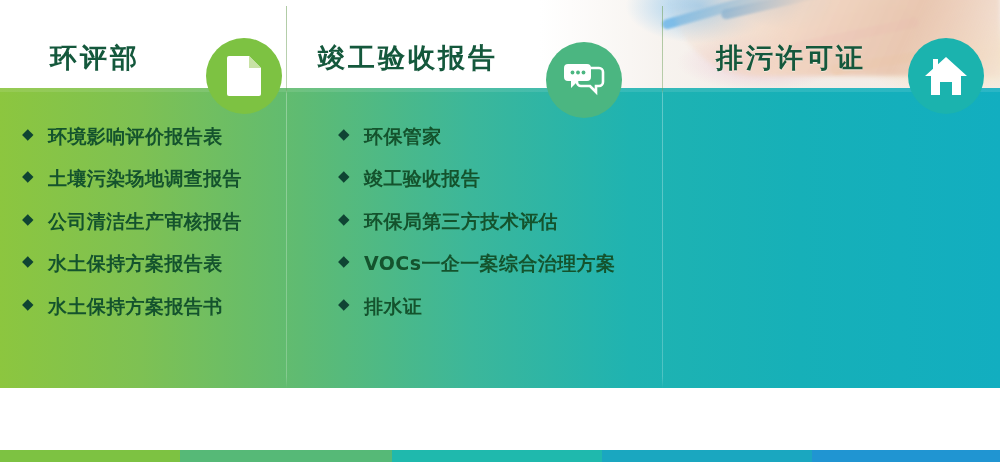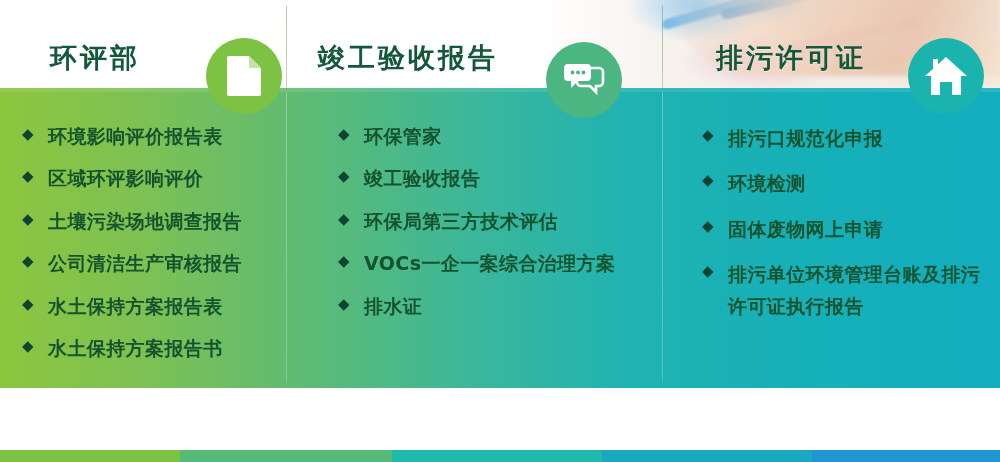--- a/index.html
+++ b/index.html
@@ -193,41 +193,34 @@
     <span>
       <svg width="42" height="38" viewBox="0 0 42 38">
         <rect x="8" y="2" width="5" height="13" fill="#ffffff"></rect>
         <path d="M21 0 L42 19 h-6 v19 h-9 V25 h-12 v13 H6 V19 H0 z" fill="#ffffff"></path>
       </svg>
     </span>
   </div>
 
   <ul class="col-list" id="list1">
     <li>环境影响评价报告表</li>
-    <li>区域环评影响评价</li>
     <li>土壤污染场地调查报告</li>
     <li>公司清洁生产审核报告</li>
     <li>水土保持方案报告表</li>
     <li>水土保持方案报告书</li>
   </ul>
 
   <ul class="col-list" id="list2">
     <li>环保管家</li>
     <li>竣工验收报告</li>
     <li>环保局第三方技术评估</li>
     <li>VOCs一企一案综合治理方案</li>
     <li>排水证</li>
   </ul>
 
-  <ul class="col-list" id="list3">
-    <li>排污口规范化申报</li>
-    <li>环境检测</li>
-    <li>固体废物网上申请</li>
-    <li>排污单位环境管理台账及排污许可证执行报告</li>
-  </ul>
 
   <div class="white-band"></div>
   <div class="strip" id="bottom-strip">
       <span style="background: rgb(125, 194, 66); width: 180px;"></span>
       <span style="background: rgb(86, 185, 119); width: 212px;"></span>
       <span style="background: rgb(31, 185, 173); width: 210px;"></span>
       <span style="background: rgb(26, 167, 192); width: 210px;"></span>
       <span style="background: rgb(32, 149, 210); width: 188px;"></span>
     </div>
 

